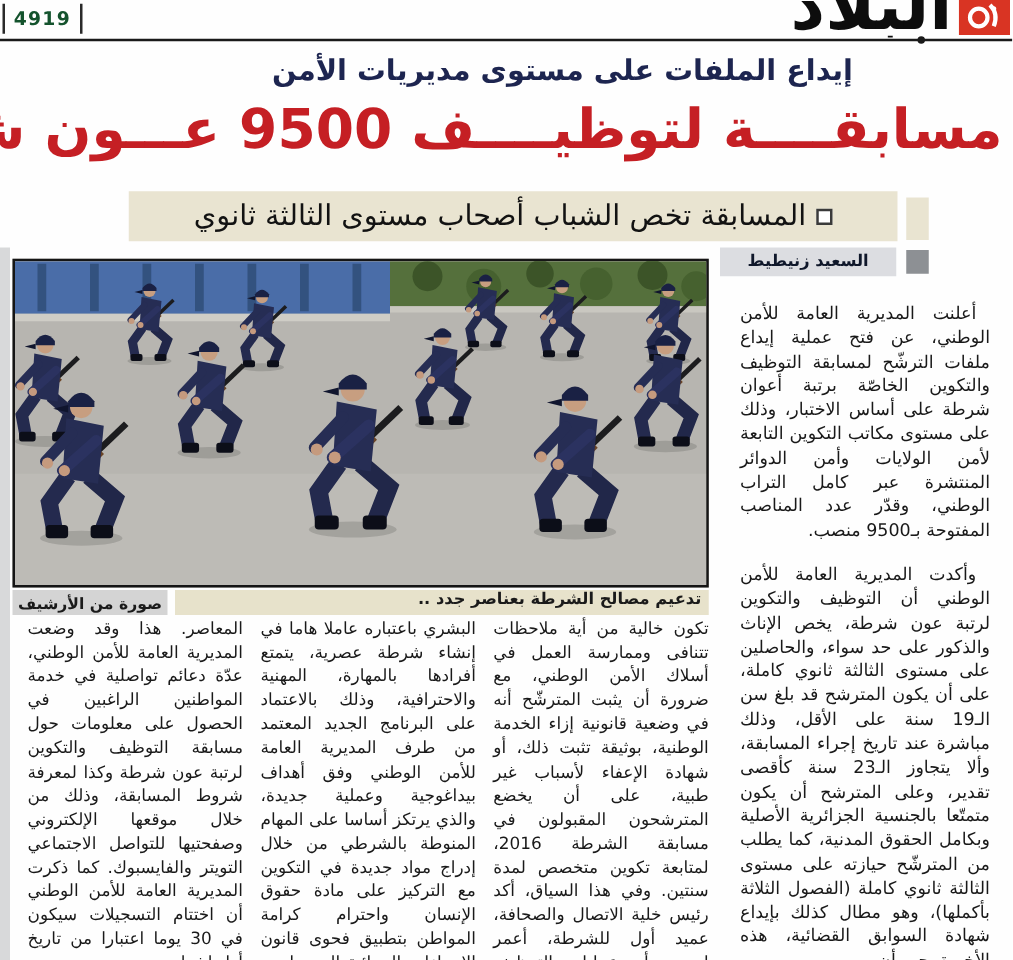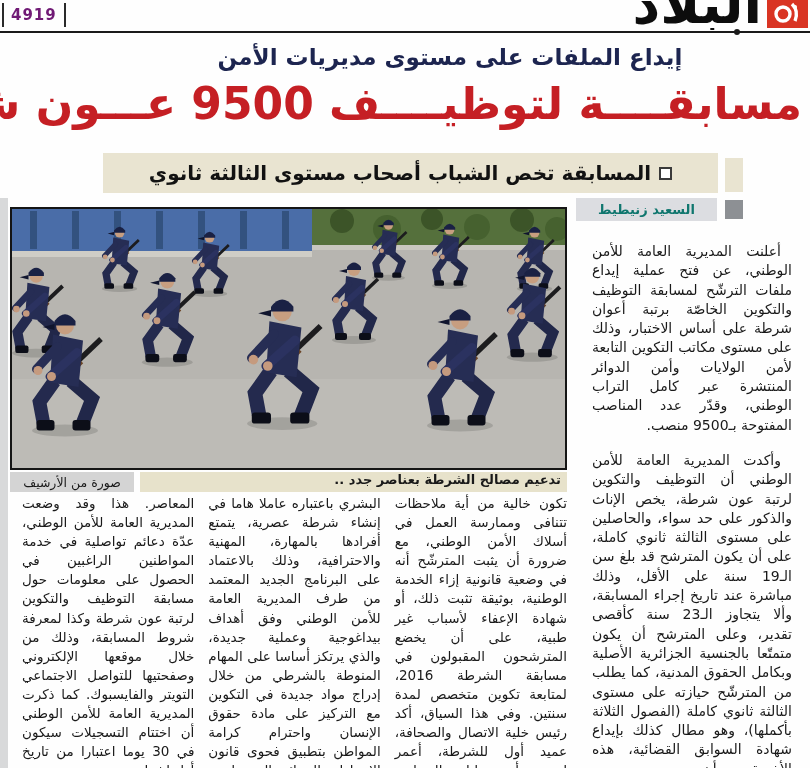--- a/index.html
+++ b/index.html
@@ -4,44 +4,44 @@
 <style>
   html,body{margin:0;padding:0;background:#ffffff;}
   #page{
     position:relative;width:810px;height:768px;background:#fefefe;overflow:hidden;
     font-family:"DejaVu Sans",sans-serif;color:#1b1b1b;
   }
   
   #masthead{position:absolute;top:0;left:0;width:810px;height:30px;}
   #issue-box{position:absolute;left:2px;top:3px;display:flex;align-items:center;height:24px;}
   .vbar{width:2px;height:24px;background:#2a2a2a;}
-  #issue-num{font-size:15px;font-weight:bold;padding:0 7px;letter-spacing:1px;color:#701a75;}
+  #issue-num{font-size:15px;font-weight:bold;padding:0 7px;letter-spacing:1px;color:#14532d;}
   #date-line{position:absolute;left:72px;top:6px;width:440px;font-size:13.5px;font-weight:bold;color:#101010;word-spacing:11px;white-space:nowrap;direction:ltr;}
   #date-bullet{font-size:10px;vertical-align:1px;margin-right:1px;}
   #logo-wrap{position:absolute;right:0;top:0;width:228px;height:30px;overflow:hidden;}
   #logo-text{position:absolute;right:48px;top:-27px;font-size:54px;font-weight:900;color:#0d0d0d;letter-spacing:-2px;white-space:nowrap;}
   #logo-mark{position:absolute;right:2px;top:0;width:41px;height:28px;}
   #head-rule{position:absolute;top:31px;left:0;width:810px;height:2px;background:#1a1a1a;}
   #head-rule-dot{position:absolute;top:29px;left:734px;width:6px;height:6px;border-radius:50%;background:#1a1a1a;}
   
   #kicker{position:absolute;top:44px;left:78px;width:744px;text-align:center;font-size:23px;font-weight:bold;color:#1d2550;direction:rtl;}
   #main-headline{position:absolute;top:78px;left:8px;width:794px;text-align:center;font-size:44px;font-weight:900;color:#c51f24;direction:rtl;white-space:nowrap;}
   #subhead-bar{position:absolute;top:153px;left:103px;width:615px;height:40px;background:#e9e4d1;display:flex;align-items:center;justify-content:center;direction:rtl;}
   #subhead-bar .box-icon{display:inline-block;width:9px;height:9px;border:2px solid #3a3a3a;background:#fff;margin-left:8px;}
-  #subhead-label{font-size:20px;font-weight:bold;color:#121212;}
+  #subhead-label{font-size:23px;font-weight:normal;color:#121212;}
   #subhead-square{position:absolute;top:158px;left:725px;width:18px;height:34px;background:#e9e4d1;}
   
-  #byline-bar{position:absolute;top:198px;left:576px;width:141px;height:23px;background:#dcdde1;display:flex;align-items:center;justify-content:center;font-size:13px;font-weight:bold;color:#0f766e;direction:rtl;}
+  #byline-bar{position:absolute;top:198px;left:576px;width:141px;height:23px;background:#dcdde1;display:flex;align-items:center;justify-content:center;font-size:13px;font-weight:bold;color:#0f172a;direction:rtl;}
   #byline-square{position:absolute;top:200px;left:725px;width:18px;height:19px;background:#8d9094;}
   
   #left-strip{position:absolute;top:198px;left:0;width:8px;height:570px;background:#d8d9da;}
   
   #photo-frame{position:absolute;top:207px;left:10px;width:557px;height:263px;border:2px solid #151515;box-sizing:border-box;background:#b7b5b0;}
   #photo-frame svg{display:block;width:100%;height:100%;}
-  #caption-credit{position:absolute;top:472px;left:10px;width:124px;height:20px;background:#d4d4d4;font-size:12.5px;font-weight:normal;display:flex;align-items:center;justify-content:center;direction:rtl;color:#1a1a1a;}
+  #caption-credit{position:absolute;top:472px;left:10px;width:124px;height:20px;background:#d4d4d4;font-size:12.5px;font-weight:bold;display:flex;align-items:center;justify-content:center;direction:rtl;color:#1a1a1a;}
   #caption-main{position:absolute;top:472px;left:140px;width:427px;height:20px;background:#e7e2cb;font-size:13px;font-weight:bold;direction:rtl;display:flex;align-items:flex-start;padding:0;color:#1a1a1a;}
   #caption-main span{padding-right:6px;}
   
   .artext{direction:rtl;text-align:justify;color:#191919;}
   #lead-col{position:absolute;top:226px;left:576px;width:232px;height:542px;font-size:14px;line-height:19.3px;}
   #lead-col p{margin:16px;text-indent:11px;}
   #bottom-cols{position:absolute;top:494px;left:22px;width:545px;height:274px;display:flex;gap:14px;direction:rtl;}
   .bcol{flex:1;font-size:13.5px;line-height:19.1px;}
 </style>
 </head>

